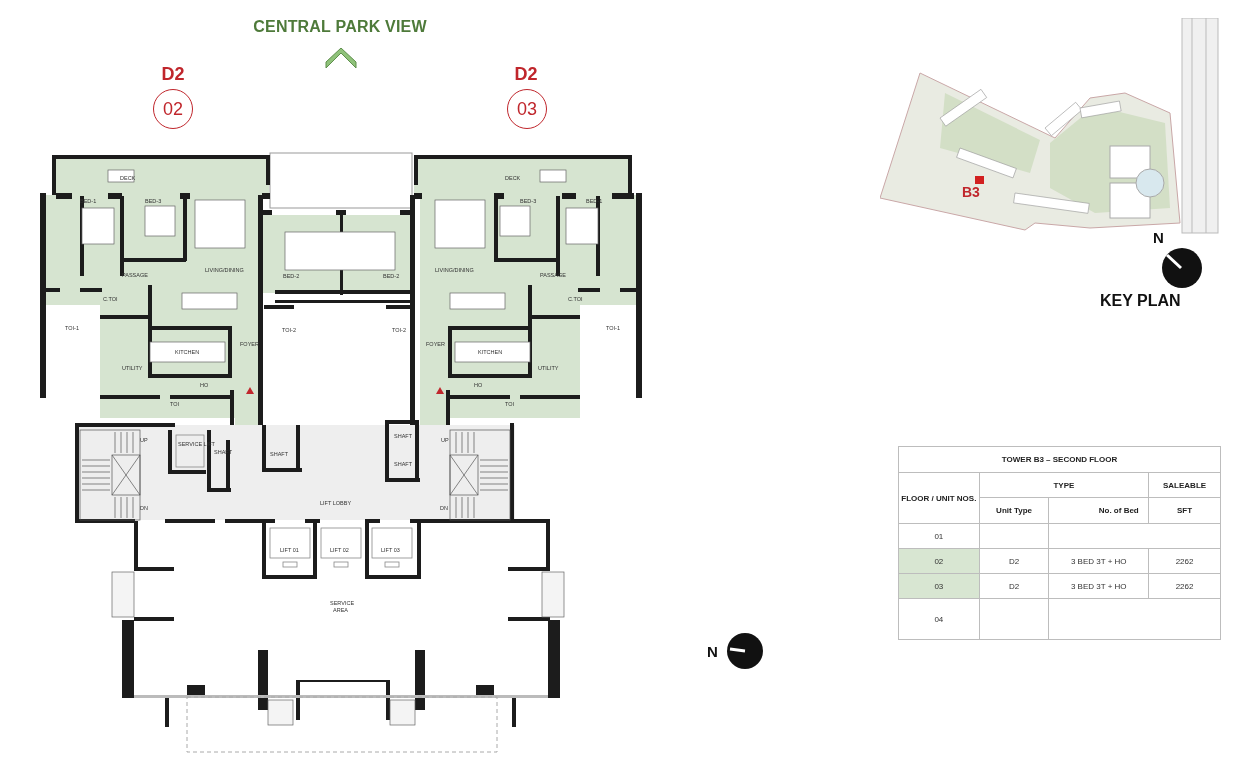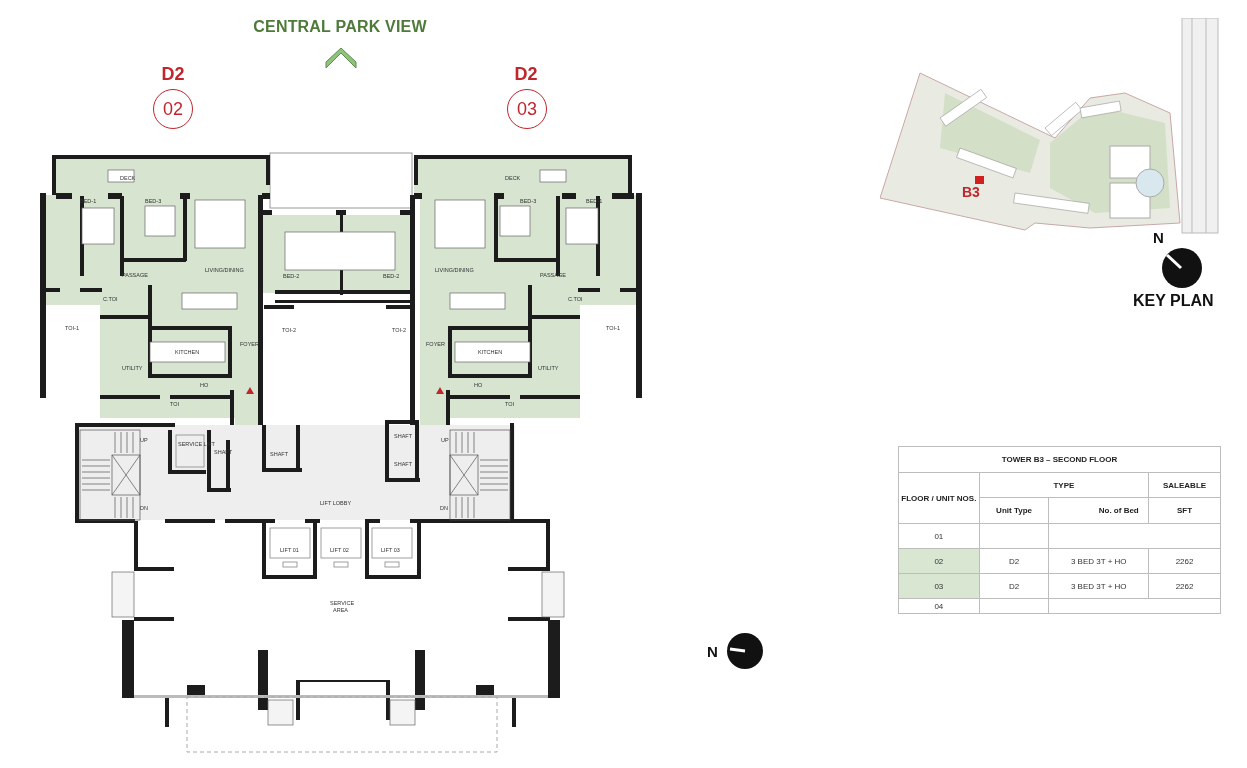--- a/index.html
+++ b/index.html
@@ -13,21 +13,21 @@
   .view-arrow { left: 324px; top: 48px; width: 34px; height: 22px; }
   .unit-code { font-weight: bold; font-size: 18px; color: #c0262c; width: 60px; text-align: center; }
   .unit-circle { width: 40px; height: 40px; border: 1.5px solid #c0262c; border-radius: 50%; color: #c0262c; font-size: 18px; display: flex; align-items: center; justify-content: center; }
 
   
   .plan { left: 0; top: 0; width: 900px; height: 768px; }
   .plan text { font-family: "Liberation Sans", sans-serif; fill: #333; }
 
   
   .keyplan-map { left: 880px; top: 18px; width: 345px; height: 220px; }
-  .keyplan-title { left: 1100px; top: 292px; font-weight: bold; font-size: 16px; color: #111; margin-left: 33px; }
+  .keyplan-title { left: 1100px; top: 292px; font-weight: bold; font-size: 16px; color: #111; }
   .b3-label { left: 962px; top: 184px; font-weight: bold; font-size: 14px; color: #c0262c; }
 
   
   .north { display: flex; align-items: center; gap: 8px; }
   .north-letter { font-weight: bold; font-size: 15px; color: #111; }
 
   
   .unit-table { left: 898px; top: 446px; width: 323px; border-collapse: collapse; font-size: 8px; border-radius: 25px; }
   .unit-table td { border: 1px solid #bdbdbd; text-align: center; vertical-align: middle; color: #333; }
   .unit-table .hdr { font-weight: bold; font-size: 8px; color: #222; }
@@ -382,19 +382,19 @@
     <td>D2</td>
     <td>3 BED  3T + HO</td>
     <td>2262</td>
   </tr>
   <tr style="height:25px;">
     <td class="green">03</td>
     <td>D2</td>
     <td>3 BED  3T + HO</td>
     <td>2262</td>
   </tr>
-  <tr style="height:15px;">
+  <tr style="height:41px;">
     <td>04</td>
     <td></td>
     <td colspan="2"></td>
   </tr>
 </tbody>
   </table>
 
 </body></html>

